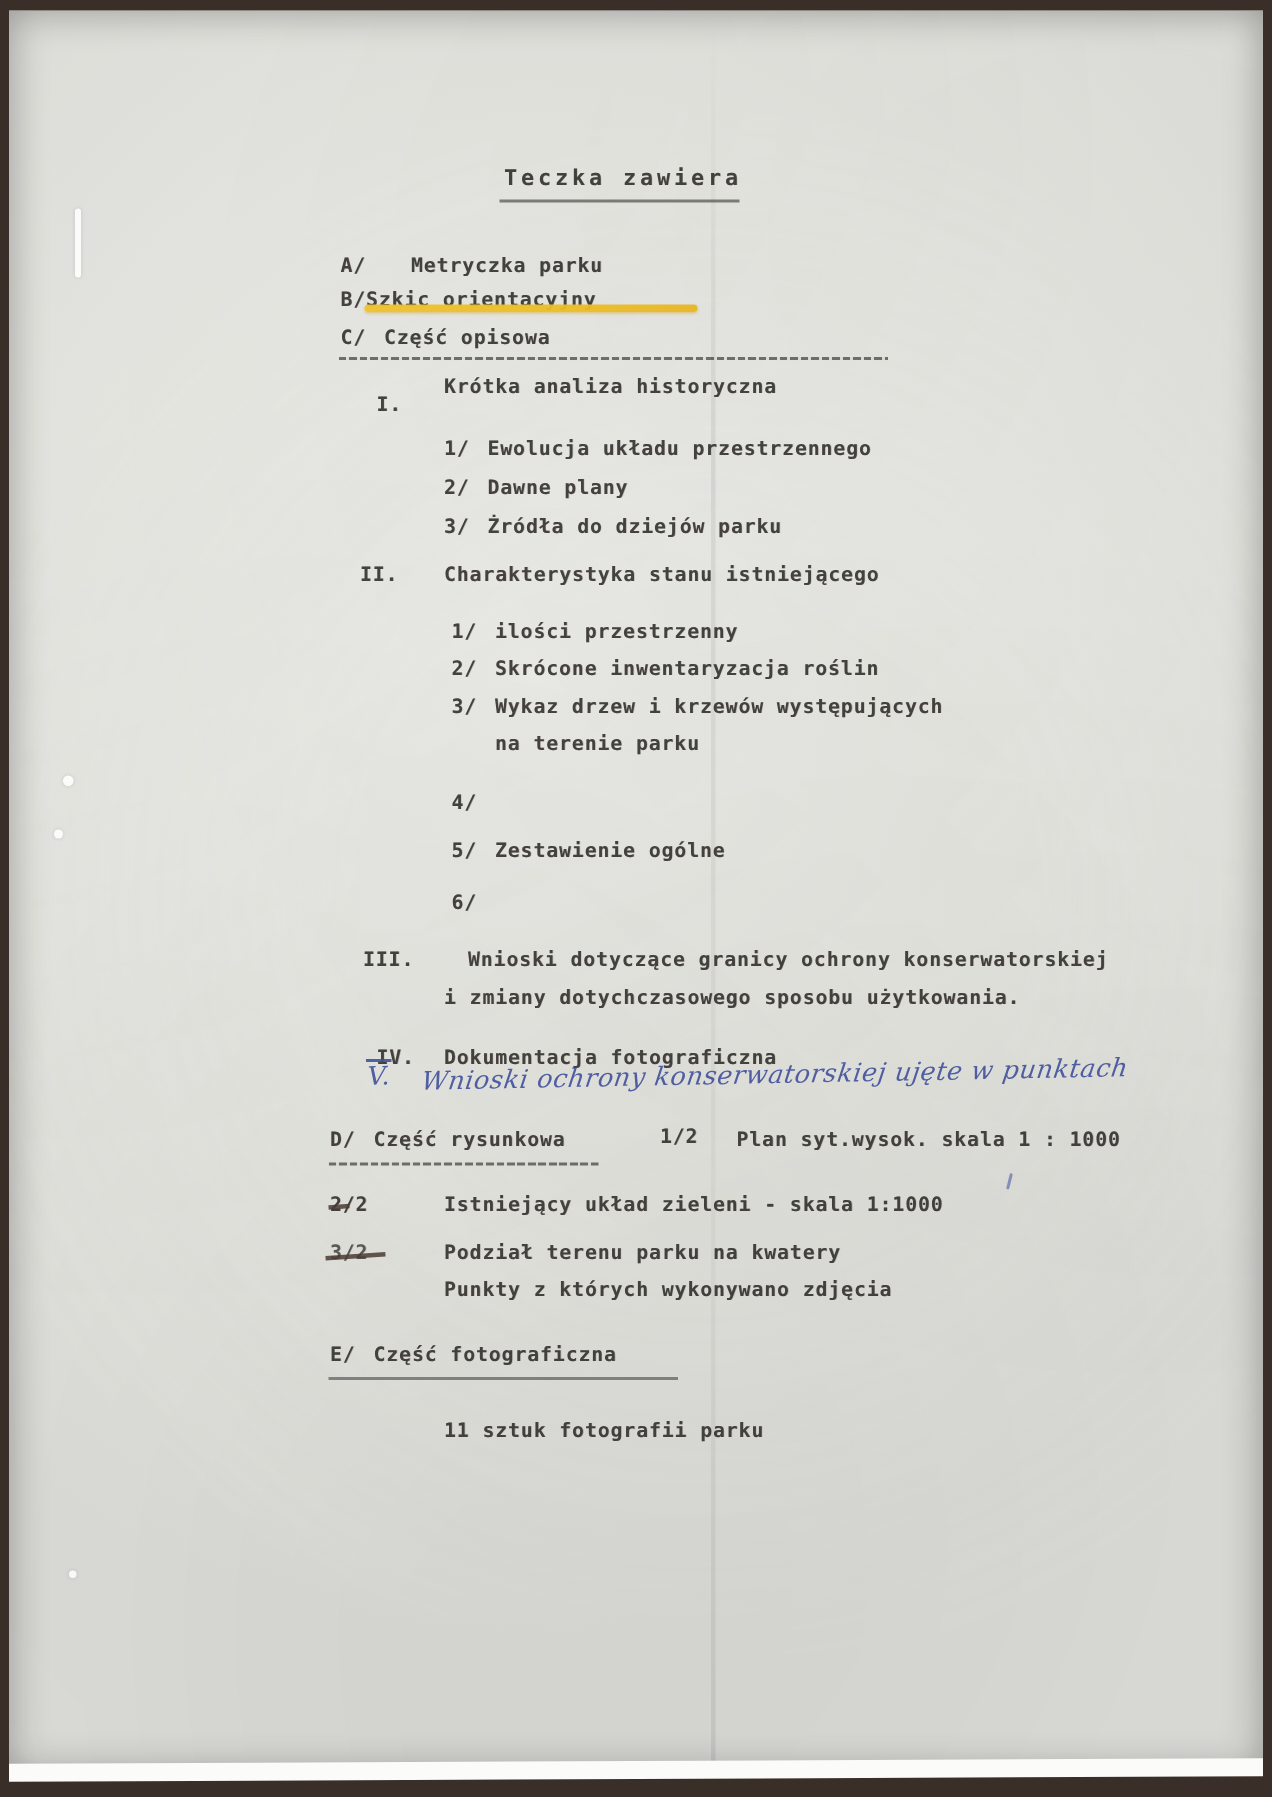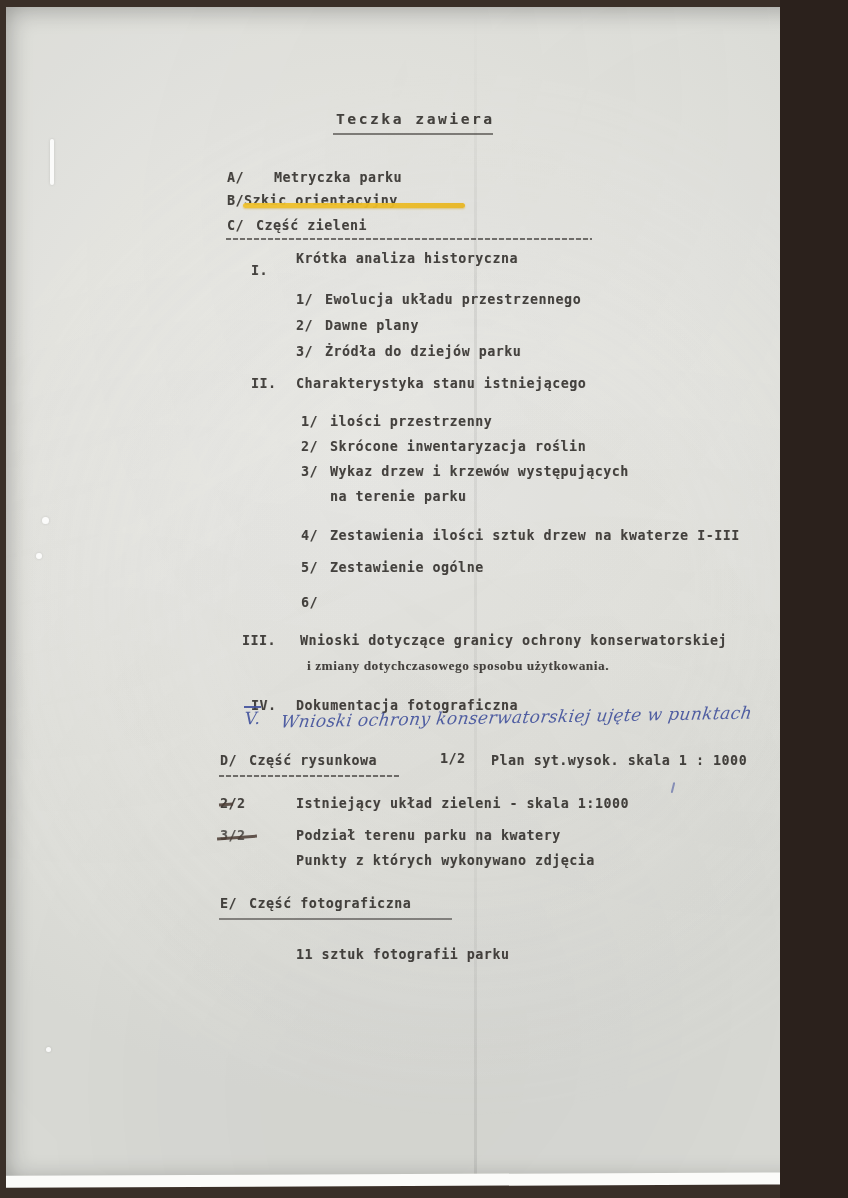--- a/index.html
+++ b/index.html
@@ -3,21 +3,21 @@
 <meta charset="utf-8">
 <title>Teczka zawiera</title>
 <style>
   html, body {
     margin: 0;
     padding: 0;
     background: #2b211c;
   }
   #page {
     position: relative;
-    width: 780px;
+    width: 848px;
     height: 1198px;
     overflow: hidden;
     background: #3a2f28;
     font-family: "DejaVu Sans Mono", "Liberation Mono", monospace;
   }
 
   
   #paper {
     position: absolute;
     left: 6px;
@@ -204,60 +204,59 @@
     <div class="t title" style="left:336px; top:112px; font-size:14.5px;">Teczka zawiera</div>
     <div class="rule solid" style="left:333px; top:133px; width:160px; height:2px; opacity:.72;"></div>
 
     <div class="t" style="left:227px; top:171px;">A/</div>
     <div class="t" style="left:256px; top:171px;padding-left:18px;">Metryczka parku</div>
 
     <div class="t" style="left:227px; top:194px;">B/</div>
     <div class="t" style="left:244px; top:194px;">Szkic orientacyjny</div>
 
     <div class="t" style="left:227px; top:219px;">C/</div>
-    <div class="t" style="left:256px; top:219px;">Część zieleni</div>
+    <div class="t" style="left:256px; top:219px;">Część opisowa</div>
 
     <div class="rule" style="left:226px; top:238px; width:366px;"></div>
 
     <div class="t" style="left:251px; top:264px;">I.</div>
     <div class="t" style="left:296px; top:252px;">Krótka analiza historyczna</div>
 
     <div class="t" style="left:296px; top:293px;">1/</div>
     <div class="t" style="left:325px; top:293px;">Ewolucja układu przestrzennego</div>
 
     <div class="t" style="left:296px; top:319px;">2/</div>
     <div class="t" style="left:325px; top:319px;">Dawne plany</div>
 
     <div class="t" style="left:296px; top:345px;">3/</div>
     <div class="t" style="left:325px; top:345px;">Żródła do dziejów parku</div>
 
-    <div class="t" style="left:251px; top:377px;">II.</div>
+    <div class="t" style="left:240px; top:377px;">II.</div>
     <div class="t" style="left:296px; top:377px;">Charakterystyka stanu istniejącego</div>
 
     <div class="t" style="left:301px; top:415px;">1/</div>
     <div class="t" style="left:330px; top:415px;">ilości przestrzenny</div>
 
     <div class="t" style="left:301px; top:440px;">2/</div>
     <div class="t" style="left:330px; top:440px;">Skrócone inwentaryzacja roślin</div>
 
     <div class="t" style="left:301px; top:465px;">3/</div>
     <div class="t" style="left:330px; top:465px;">Wykaz drzew i krzewów występujących</div>
     <div class="t" style="left:330px; top:490px;">na terenie parku</div>
 
     <div class="t" style="left:301px; top:529px;">4/</div>
-    <div class="t" style="left:330px; top:529px;">Zestawienia ilości sztuk drzew na kwaterze I-III</div>
 
     <div class="t" style="left:301px; top:561px;">5/</div>
     <div class="t" style="left:330px; top:561px;">Zestawienie ogólne</div>
 
     <div class="t" style="left:301px; top:596px;">6/</div>
 
     <div class="t" style="left:242px; top:634px;">III.</div>
-    <div class="t" style="left:300px; top:634px;">Wnioski dotyczące granicy ochrony konserwatorskiej</div>
-    <div class="t" style="left:307px; top:659px;font-family:Liberation Serif, serif;">i zmiany dotychczasowego sposobu użytkowania.</div>
+    <div class="t" style="left:312px; top:634px;">Wnioski dotyczące granicy ochrony konserwatorskiej</div>
+    <div class="t" style="left:296px; top:659px;">i zmiany dotychczasowego sposobu użytkowania.</div>
 
     <div class="t" style="left:251px; top:699px;">IV.</div>
     <div class="t" style="left:296px; top:699px;">Dokumentacja fotograficzna</div>
 
     <div class="t" style="left:220px; top:754px;">D/</div>
     <div class="t" style="left:249px; top:754px;">Część rysunkowa</div>
     <div class="rule" style="left:219px; top:775px; width:180px;"></div>
 
     <div class="t" style="left:440px; top:752px;">1/2</div>
     <div class="t" style="left:491px; top:754px;">Plan syt.wysok. skala 1 : 1000</div>

